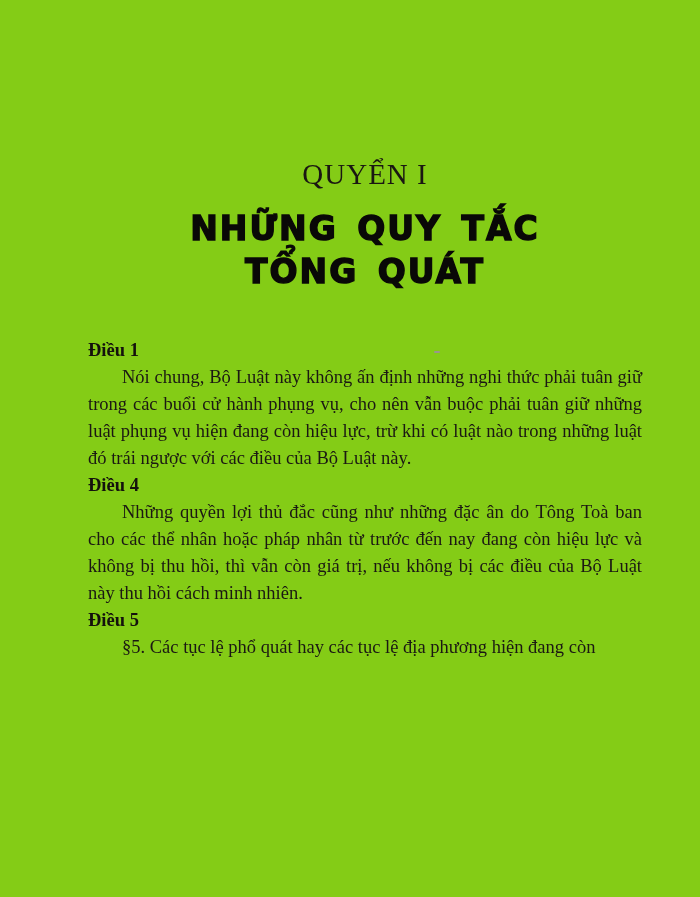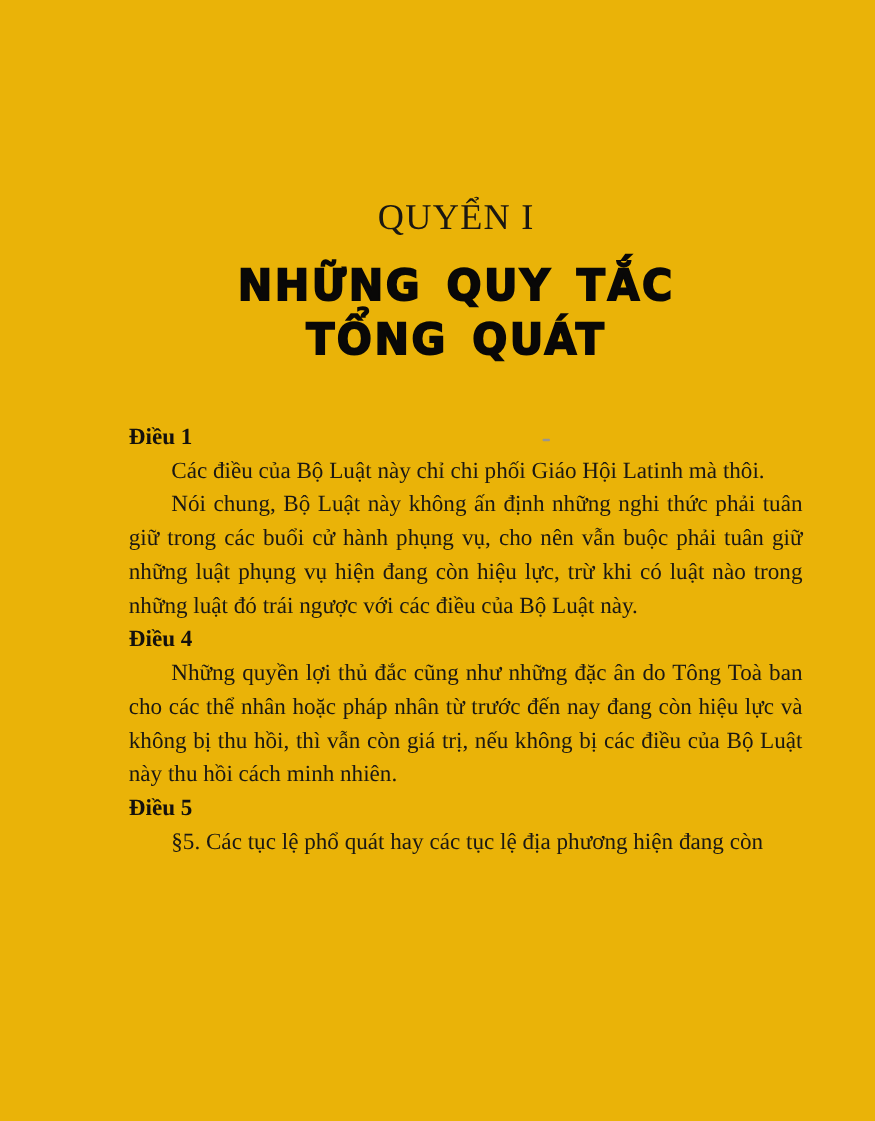--- a/index.html
+++ b/index.html
@@ -11,21 +11,21 @@
       width: 700px;
       height: 897px;
       overflow: hidden;
       font-family: "Liberation Serif", serif;
       color: #151310;
     }
     .page {
       box-sizing: border-box;
       width: 700px;
       height: 897px;
-      background: #eab308;
+      background: #84cc16;
       padding: 158px 58px 12px 88px;
     }
     .book-title {
       margin: 0 0 16px 0;
       text-align: center;
       font-weight: 400;
       font-size: 29px;
       letter-spacing: 1px;
       color: #1a1712;
     }
@@ -42,21 +42,20 @@
       -webkit-text-stroke: 1.4px #090807;
       transform: scaleY(1.04);
       transform-origin: top center;
     }
     .display-heading .line {
       display: block;
     }
     .body-text {
       font-size: 18.5px;
       line-height: 27px;
-      margin-left: 15px;
     }
     .article {
       margin: 0;
     }
     .article-label {
       margin: 0;
       font-size: 18.5px;
       line-height: 27px;
       font-weight: 700;
       color: #14110d;
@@ -89,21 +88,20 @@
 
     <h2 class="display-heading">
       <span class="line">NHỮNG QUY TẮC</span>
       <span class="line">TỔNG QUÁT</span>
     </h2>
 
     <div class="body-text">
 
       <section class="article">
         <h3 class="article-label">Điều 1</h3>
-        <p class="article-text">Các điều của Bộ Luật này chỉ chi phối Giáo Hội Latinh mà thôi.</p>
       </section>
 
       <section class="article">
         <p class="article-text">Nói chung, Bộ Luật này không ấn định những nghi thức phải tuân giữ trong các buổi cử hành phụng vụ, cho nên vẫn buộc phải tuân giữ những luật phụng vụ hiện đang còn hiệu lực, trừ khi có luật nào trong những luật đó trái ngược với các điều của Bộ Luật này.</p>
       </section>
 
       <section class="article">
       </section>
 
       <section class="article">

